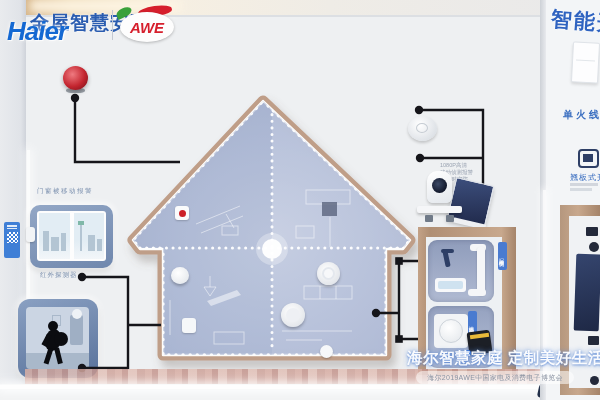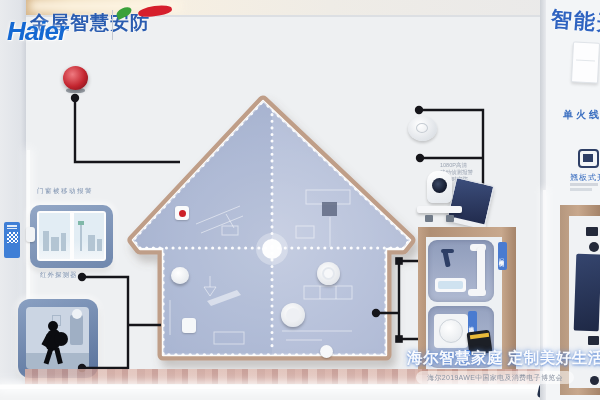--- a/index.html
+++ b/index.html
@@ -156,20 +156,23 @@
   <div class="abs top-glare-spot"></div>
   <div class="abs board-top-line"></div>
   <div class="abs pillar"></div>
   <div class="abs left-glow"></div>
 
   <div class="abs main-title">全屋智慧安防</div>
   <div class="abs title-divider"></div>
   <div class="abs haier-logo">Haier</div>
   <div class="abs awe-leaf"></div>
   <div class="abs awe-swoosh"></div>
+  <div class="abs awe-badge">
+    <span class="awe-text">AWE</span>
+  </div>
 
   <div class="abs qr-banner">
     <div class="qr-line"></div>
     <div class="qr-line"></div>
     <div class="qr-code"></div>
   </div>
 
   <div class="abs alarm-base"></div>
   <div class="abs alarm-dome"></div>
 

